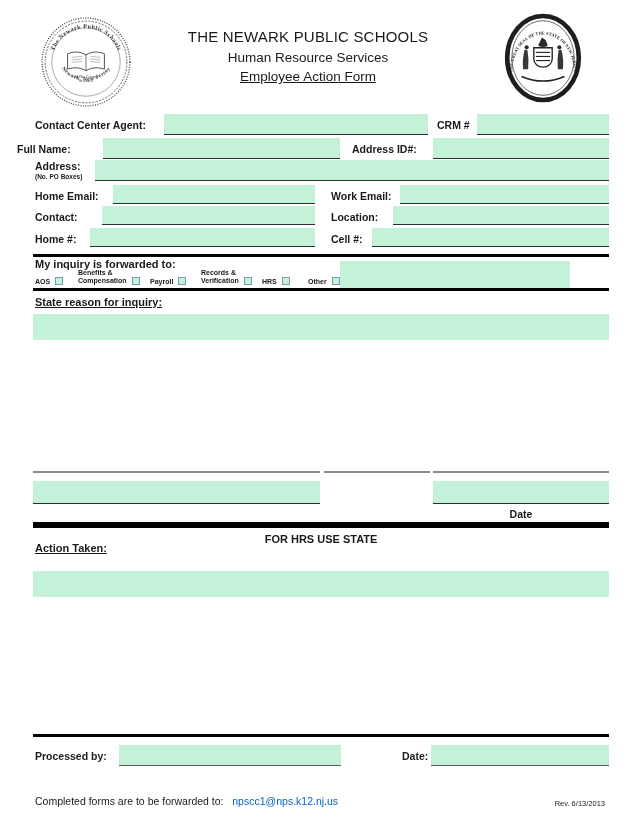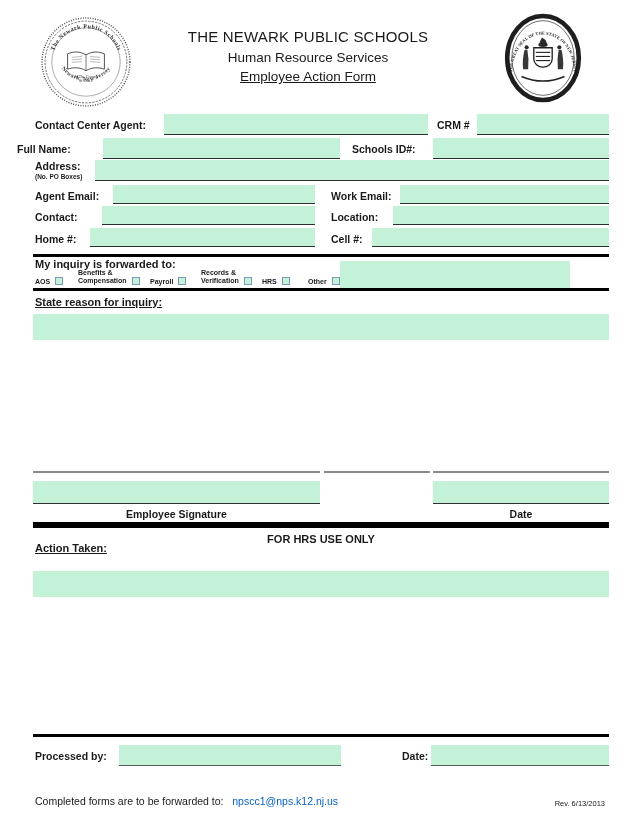--- a/index.html
+++ b/index.html
@@ -99,28 +99,28 @@
     </g>
   </svg>
 
   <div class="abs lbl" style="left:35px; top:119px;">Contact Center Agent:</div>
   <div class="ffield" style="left:164px; top:114px; width:264px; height:21px;"></div>
   <div class="abs lbl" style="left:437px; top:119px;">CRM #</div>
   <div class="ffield" style="left:477px; top:114px; width:132px; height:21px;"></div>
 
   <div class="abs lbl" style="left:17px; top:143px;">Full Name:</div>
   <div class="ffield" style="left:103px; top:138px; width:237px; height:21px;"></div>
-  <div class="abs lbl" style="left:352px; top:143px;">Schools ID#:</div>
+  <div class="abs lbl" style="left:352px; top:143px;">Address ID#:</div>
   <div class="ffield" style="left:433px; top:138px; width:176px; height:21px;"></div>
 
   <div class="abs lbl" style="left:35px; top:160px;">Address:</div>
   <div class="abs tiny" style="left:35px; top:173px;">(No. PO Boxes)</div>
   <div class="ffield" style="left:95px; top:160px; width:514px; height:21px;"></div>
 
-  <div class="abs lbl" style="left:35px; top:190px;">Agent Email:</div>
+  <div class="abs lbl" style="left:35px; top:190px;">Home Email:</div>
   <div class="ffield" style="left:113px; top:185px; width:202px; height:19px;"></div>
   <div class="abs lbl" style="left:331px; top:190px;">Work Email:</div>
   <div class="ffield" style="left:400px; top:185px; width:209px; height:19px;"></div>
 
   <div class="abs lbl" style="left:35px; top:211px;">Contact:</div>
   <div class="ffield" style="left:102px; top:206px; width:213px; height:19px;"></div>
   <div class="abs lbl" style="left:331px; top:211px;">Location:</div>
   <div class="ffield" style="left:393px; top:206px; width:216px; height:19px;"></div>
 
   <div class="abs lbl" style="left:35px; top:233px;">Home #:</div>
@@ -167,25 +167,24 @@
 
   <div class="abs lbl u" style="left:35px; top:296px; font-size:11px;text-align:center;">State reason for inquiry:</div>
   <div class="ffield noline" style="left:33px; top:314px; width:576px; height:26px;"></div>
 
   <div class="rule-thin" style="left:33px; top:471px; width:287px;"></div>
   <div class="rule-thin" style="left:324px; top:471px; width:106px;"></div>
   <div class="rule-thin" style="left:433px; top:471px; width:176px;"></div>
 
   <div class="ffield" style="left:33px; top:481px; width:287px; height:23px;"></div>
   <div class="ffield" style="left:433px; top:481px; width:176px; height:23px;"></div>
-  <div class="abs sig-label" style="left:33px; top:508px; width:287px;">Employee Signature</div>
   <div class="abs sig-label" style="left:433px; top:508px; width:176px;">Date</div>
 
   <div class="rule-double" style="left:33px; top:522px; width:576px;"></div>
-  <div class="abs lbl center" style="left:33px; top:533px; width:576px; font-size:11px;">FOR HRS USE ONLY</div>
+  <div class="abs lbl center" style="left:33px; top:533px; width:576px; font-size:11px;">FOR HRS USE STATE</div>
   <div class="abs lbl u" style="left:35px; top:542px; font-size:11px;">Action Taken:</div>
   <div class="ffield noline" style="left:33px; top:571px; width:576px; height:26px;"></div>
 
   <div class="rule-thick" style="left:33px; top:734px; width:576px;"></div>
   <div class="abs lbl" style="left:35px; top:750px;">Processed by:</div>
   <div class="ffield" style="left:119px; top:745px; width:222px; height:21px; border-bottom-color:#5a5a5a;"></div>
   <div class="abs lbl" style="left:402px; top:750px;">Date:</div>
   <div class="ffield" style="left:431px; top:745px; width:178px; height:21px; border-bottom-color:#5a5a5a;"></div>
 
   <div class="abs footer-text" style="left:35px; top:795px;">

